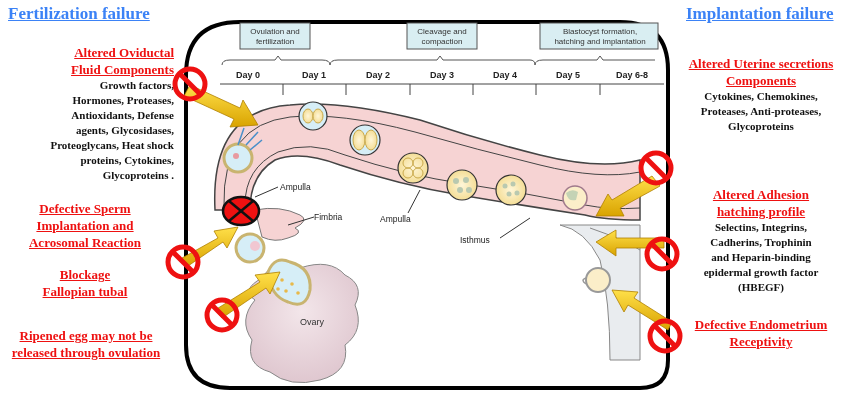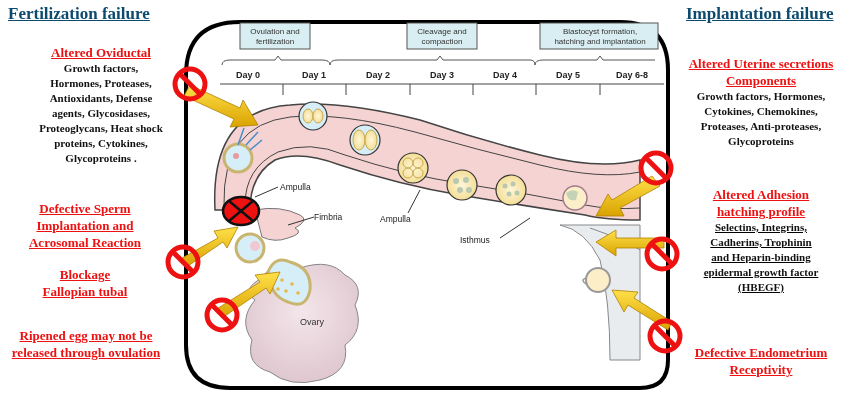--- a/index.html
+++ b/index.html
@@ -1,29 +1,30 @@
 <!DOCTYPE html>
 <html><head>
 <meta charset="utf-8">
 <style>
   html, body { margin: 0; padding: 0; background: #ffffff; }
   body { width: 850px; height: 401px; position: relative; overflow: hidden; font-family: "Liberation Serif", serif; }
-  .side-title { position: absolute; font-weight: bold; font-size: 17px; text-decoration: underline; color: #0c4a6e; font-family: "Liberation Serif", serif; }
+  .side-title { position: absolute; font-weight: bold; font-size: 17px; text-decoration: underline; color: #3b82f6; font-family: "Liberation Serif", serif; }
   .block { position: absolute; text-align: center; font-family: "Liberation Serif", serif; }
   .red-h { color: #ee1111; font-weight: bold; font-size: 13px; text-decoration: underline; line-height: 17px; display: block; }
   .black-t { color: #111; font-weight: bold; font-size: 11px; line-height: 15px; display: block; }
   svg text { font-family: "Liberation Sans", sans-serif; }
 </style>
 </head>
 <body>
 
 <div class="side-title" style="left:8px; top:4px;">Fertilization  failure</div>
 
-<div class="block" style="left:16px; top:44px; width:170px;">
+<div class="block" style="left:4px; top:44px; width:170px;text-align:right;">
   <span class="red-h">Altered Oviductal</span>
+  <span class="red-h">Fluid  Components</span>
   <span class="black-t">Growth  factors,</span>
   <span class="black-t">Hormones, Proteases,</span>
   <span class="black-t">Antioxidants,  Defense</span>
   <span class="black-t">agents, Glycosidases,</span>
   <span class="black-t">Proteoglycans, Heat shock</span>
   <span class="black-t">proteins, Cytokines,</span>
   <span class="black-t">Glycoproteins .</span>
 </div>
 
 <div class="block" style="left:0px; top:200px; width:170px;">
@@ -40,37 +41,36 @@
 <div class="block" style="left:0px; top:327px; width:172px;text-align:center;">
   <span class="red-h">Ripened  egg may  not  be</span>
   <span class="red-h">released through  ovulation</span>
 </div>
 
 <div class="side-title" style="left:678px; top:4px;margin-left:8px;">Implantation  failure</div>
 
 <div class="block" style="left:672px; top:55px; width:178px;">
   <span class="red-h">Altered Uterine  secretions</span>
   <span class="red-h">Components</span>
-  <span class="black-t">Growth  factors, Hormones,</span>
   <span class="black-t">Cytokines, Chemokines,</span>
   <span class="black-t">Proteases, Anti-proteases,</span>
   <span class="black-t">Glycoproteins</span>
 </div>
 
-<div class="block" style="left:672px; top:186px; width:178px;text-decoration:underline;">
+<div class="block" style="left:672px; top:186px; width:178px;">
   <span class="red-h">Altered  Adhesion</span>
   <span class="red-h">hatching profile</span>
   <span class="black-t">Selectins, Integrins,</span>
   <span class="black-t">Cadherins, Trophinin</span>
   <span class="black-t">and Heparin-binding</span>
   <span class="black-t">epidermal growth factor</span>
   <span class="black-t">(HBEGF)</span>
 </div>
 
-<div class="block" style="left:672px; top:316px; width:178px;margin-top:28px;">
+<div class="block" style="left:672px; top:316px; width:178px;">
   <span class="red-h">Defective  Endometrium</span>
   <span class="red-h">Receptivity</span>
 </div>
 
 <svg width="850" height="401" viewBox="0 0 850 401" style="position:absolute; left:0; top:0;">
   <defs>
     <radialGradient id="ovaryGrad" cx="0.5" cy="0.4" r="0.7">
       <stop offset="0" stop-color="#f3e6ea"></stop>
       <stop offset="1" stop-color="#dcc2cb"></stop>
     </radialGradient>

